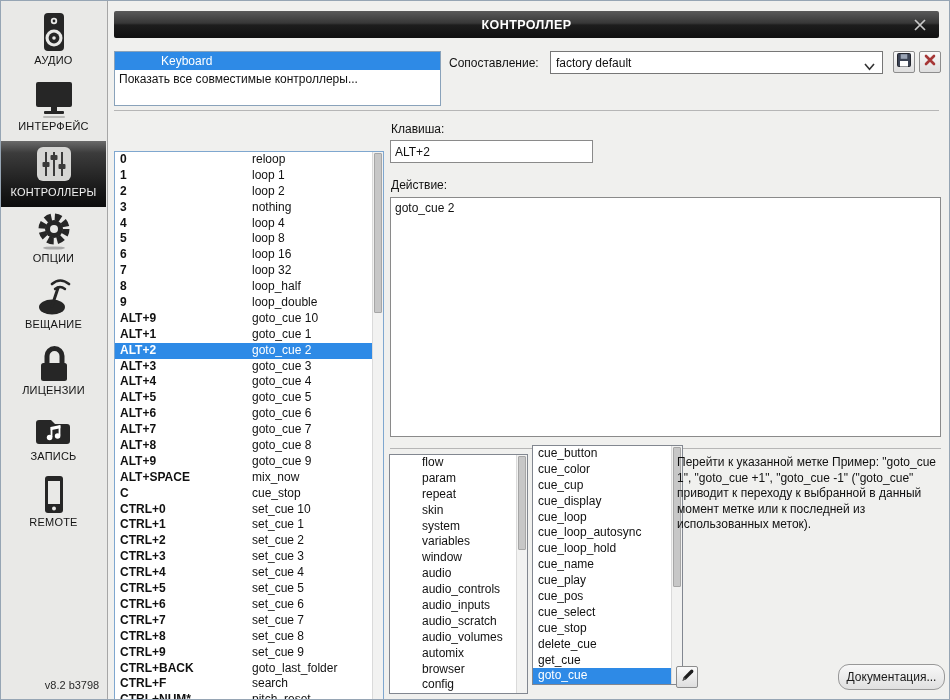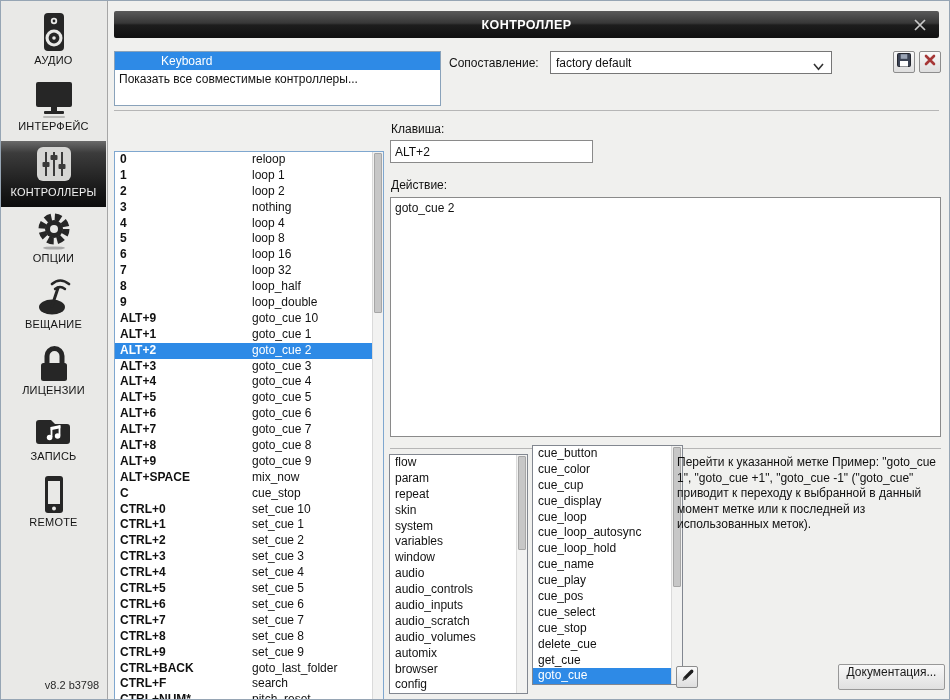--- a/index.html
+++ b/index.html
@@ -32,21 +32,21 @@
   }
   .titlebar .title { color:#fff; font-size:12.5px; font-weight:bold; letter-spacing:.4px; }
   .close-btn { position:absolute; right:12px; top:7px; width:14px; height:14px; cursor:pointer; }
   
   .listbox { background:#fff; border:1px solid #828790; overflow:hidden; position:absolute; }
   .ctrl-list { left:6px; top:50px; width:327px; height:55px; border-color:#89a2ba; }
   .ctrl-row { height:18px; line-height:18px; font-size:12px; padding-left:4px; white-space:nowrap; color:#111; }
   .sel { color:#fff !important;padding-left:46px; }
   .map-label { position:absolute; left:341px; top:55px; font-size:12px; color:#111;text-align:right; }
   .map-select {
-    position:absolute; left:442px; top:50px; width:282px; height:23px;
+    position:absolute; left:442px; top:50px; width:333px; height:23px;
     background:#fff; border:1px solid #767676; font-size:12px; color:#111;
     display:flex; align-items:center; padding-left:5px; cursor:default;
   }
   .map-select .chev { position:absolute; right:7px; top:8px; }
   .sq-btn {
     position:absolute; width:22px; height:22px; top:50px;
     background:linear-gradient(180deg,#fafafa,#dedede); border:1px solid #8d8d8d; border-radius:2px;
     display:flex; align-items:center; justify-content:center; cursor:pointer;
   }
   .save-btn { left:785px; }
@@ -67,36 +67,36 @@
     position:absolute; left:282px; top:139px; width:203px; height:23px;
     background:#fff; border:1px solid #8a8a8a; font-size:12px; color:#111;
     font-family:"Liberation Sans",sans-serif; padding:0 4px;
   }
   .action-label { left:283px; top:177px; }
   .action-area {
     position:absolute; left:282px; top:196px; width:551px; height:240px;
     background:#fff; border:1px solid #8a8a8a; font-size:12px; color:#111; padding:3px 4px;
   }
   
-  .groups-list { left:281px; top:453px; width:139px; height:240px; }
+  .groups-list { left:281px; top:453px; width:139px; height:240px;padding-left:27px; }
   .actions-list { left:424px; top:444px; width:151px; height:240px; }
   .lrow { height:15.9px; line-height:15.9px; font-size:12px; padding-left:5px; white-space:nowrap; color:#111; }
   .desc {
     position:absolute; left:569px; top:454px; width:272px;
     font-size:12px; line-height:15.6px; color:#101010;
   }
   .pencil-btn {
     position:absolute; left:568px; top:665px; width:22px; height:22px;
     background:linear-gradient(180deg,#fafafa,#dedede); border:1px solid #8d8d8d; border-radius:2px;
     display:flex; align-items:center; justify-content:center; cursor:pointer;
   }
   .doc-btn {
     position:absolute; left:730px; top:663px; width:107px; height:26px;
-    background:linear-gradient(180deg,#f8f8f8,#e0e0e0); border:1px solid #989898; border-radius:2px;
-    font-size:12px; color:#1a1a1a; display:flex; align-items:flex-start; justify-content:center; cursor:pointer;
+    background:linear-gradient(180deg,#f8f8f8,#e0e0e0); border:1px solid #989898; border-radius:11px;
+    font-size:12px; color:#1a1a1a; display:flex; align-items:center; justify-content:center; cursor:pointer;
     font-family:"Liberation Sans",sans-serif;
   }
 </style>
 </head>
 <body>
 
 <div class="window">
 
   <div class="sidebar">
     <div class="side-items">

